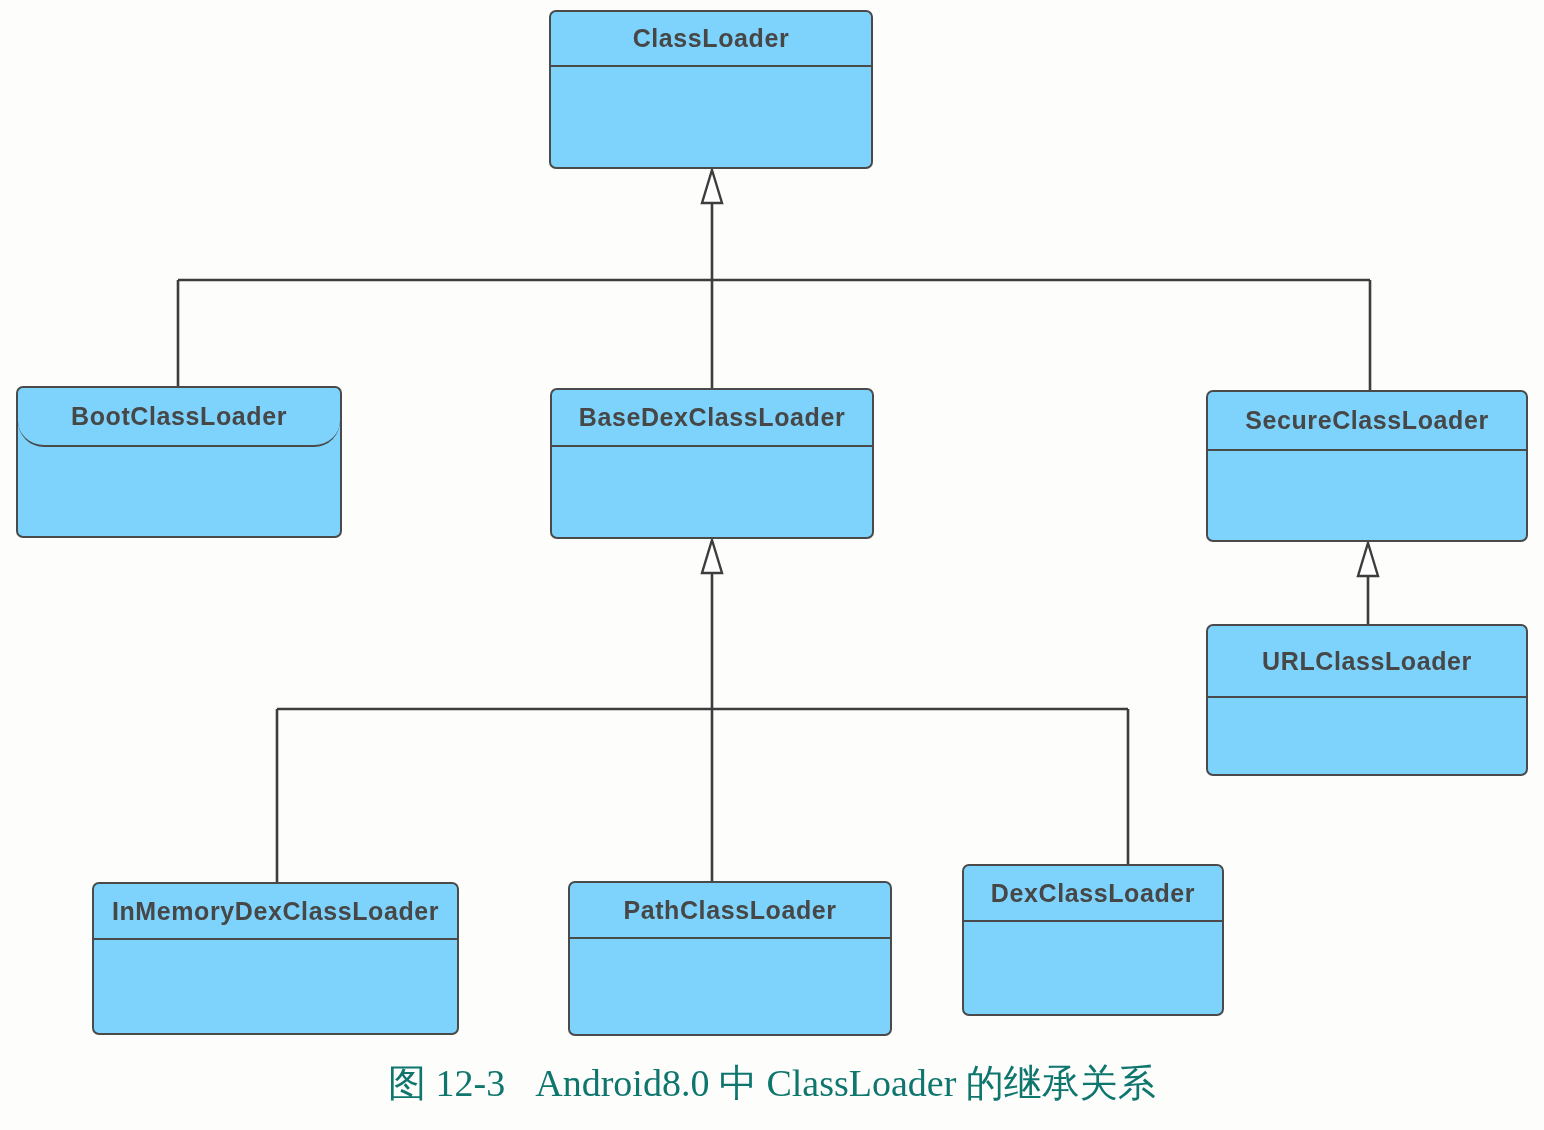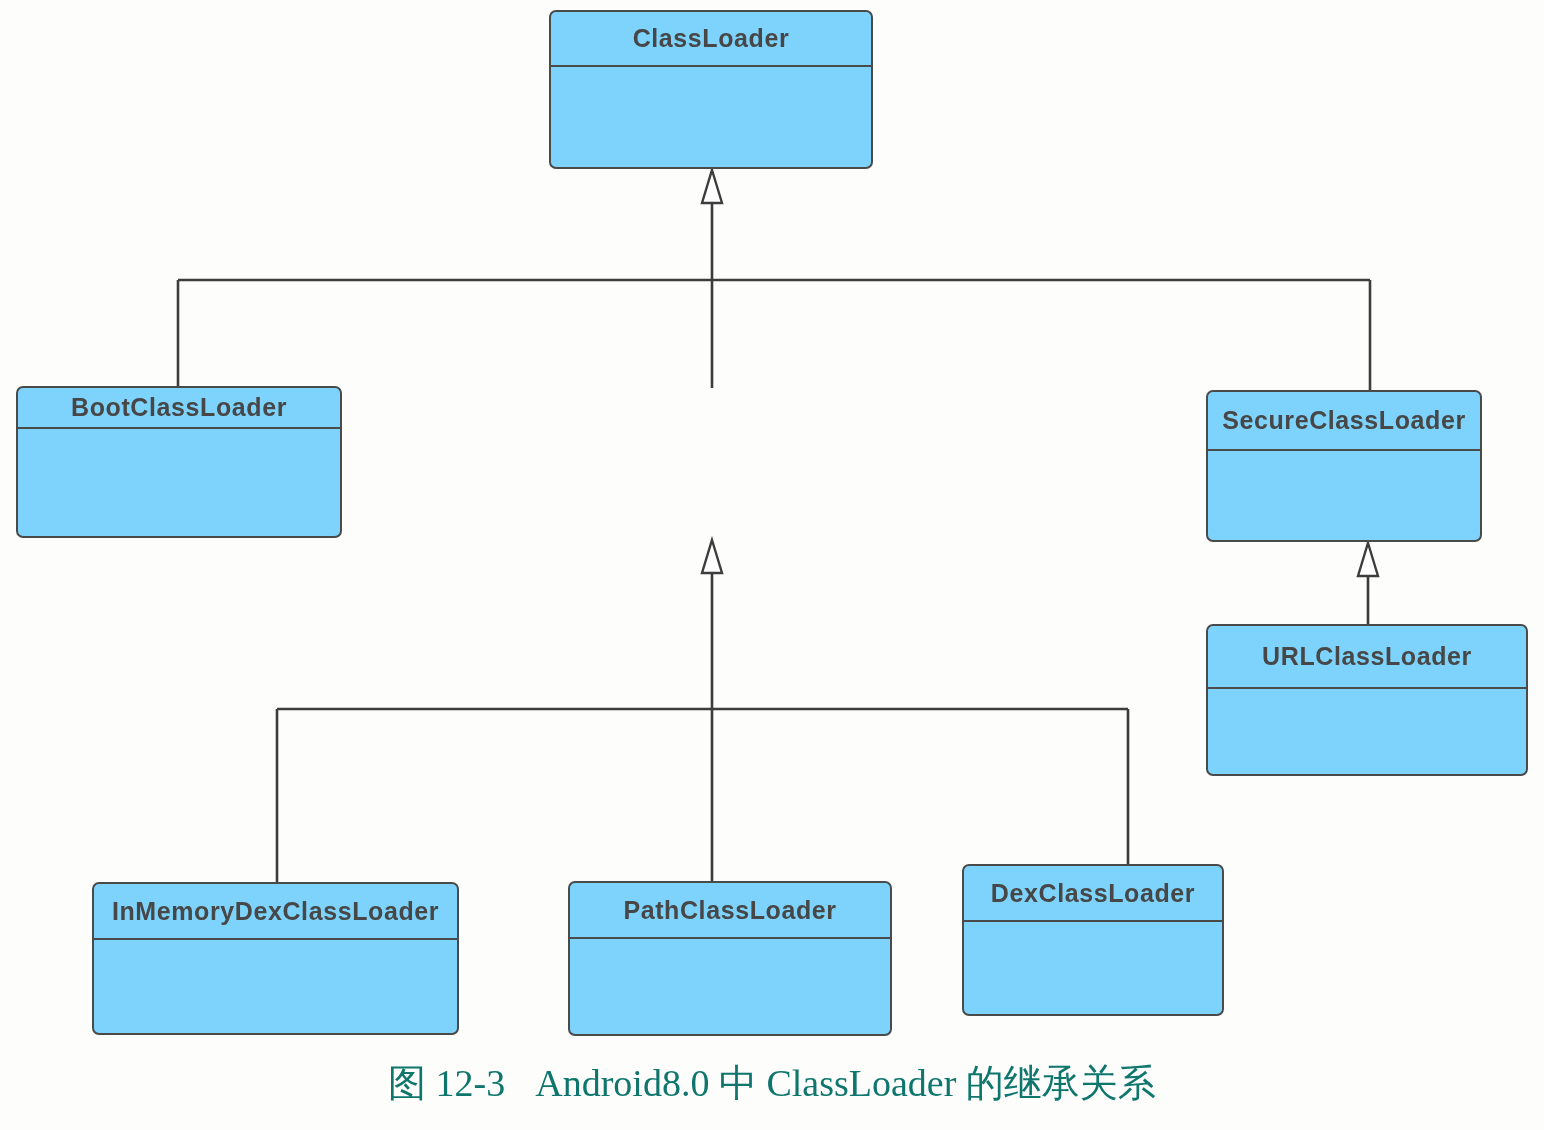--- a/index.html
+++ b/index.html
@@ -53,30 +53,30 @@
   }
   .uml-body {
     flex: 1 1 auto;
     width: 100%;
   }
   
   #box-classloader        { left: 549px;  top: 10px;  width: 324px; height: 159px; }
   #box-classloader .uml-header { height: 55px; }
 
   #box-bootclassloader    { left: 16px;   top: 386px; width: 326px; height: 152px; }
-  #box-bootclassloader .uml-header { height: 41px; }
+  #box-bootclassloader .uml-header { height: 59px; border-radius: 26px; }
 
   #box-basedexclassloader { left: 550px;  top: 388px; width: 324px; height: 151px; }
   #box-basedexclassloader .uml-header { height: 57px; }
 
-  #box-secureclassloader  { left: 1206px; top: 390px; width: 276px; height: 152px; }
+  #box-secureclassloader  { left: 1206px; top: 390px; width: 322px; height: 152px; }
   #box-secureclassloader .uml-header { height: 59px; }
 
   #box-urlclassloader     { left: 1206px; top: 624px; width: 322px; height: 152px; }
-  #box-urlclassloader .uml-header { height: 63px; }
+  #box-urlclassloader .uml-header { height: 72px; }
 
   #box-inmemorydexclassloader { left: 92px;  top: 882px; width: 367px; height: 153px; }
   #box-inmemorydexclassloader .uml-header { height: 56px; }
 
   #box-pathclassloader    { left: 549px;  top: 881px; width: 324px; height: 155px; margin-left: 19px; }
   #box-pathclassloader .uml-header { height: 56px; }
 
   #box-dexclassloader     { left: 962px;  top: 864px; width: 262px; height: 152px; }
   #box-dexclassloader .uml-header { height: 56px; }
 
@@ -134,20 +134,26 @@
     <div class="uml-body"></div>
   </div>
 
   <div class="uml-box" id="box-bootclassloader">
     <div class="uml-header">
       <span class="uml-title">BootClassLoader</span>
     </div>
     <div class="uml-body"></div>
   </div>
 
+  <div class="uml-box" id="box-basedexclassloader">
+    <div class="uml-header">
+      <span class="uml-title">BaseDexClassLoader</span>
+    </div>
+    <div class="uml-body"></div>
+  </div>
 
   <div class="uml-box" id="box-secureclassloader">
     <div class="uml-header">
       <span class="uml-title">SecureClassLoader</span>
     </div>
     <div class="uml-body"></div>
   </div>
 
   <div class="uml-box" id="box-urlclassloader">
     <div class="uml-header">

